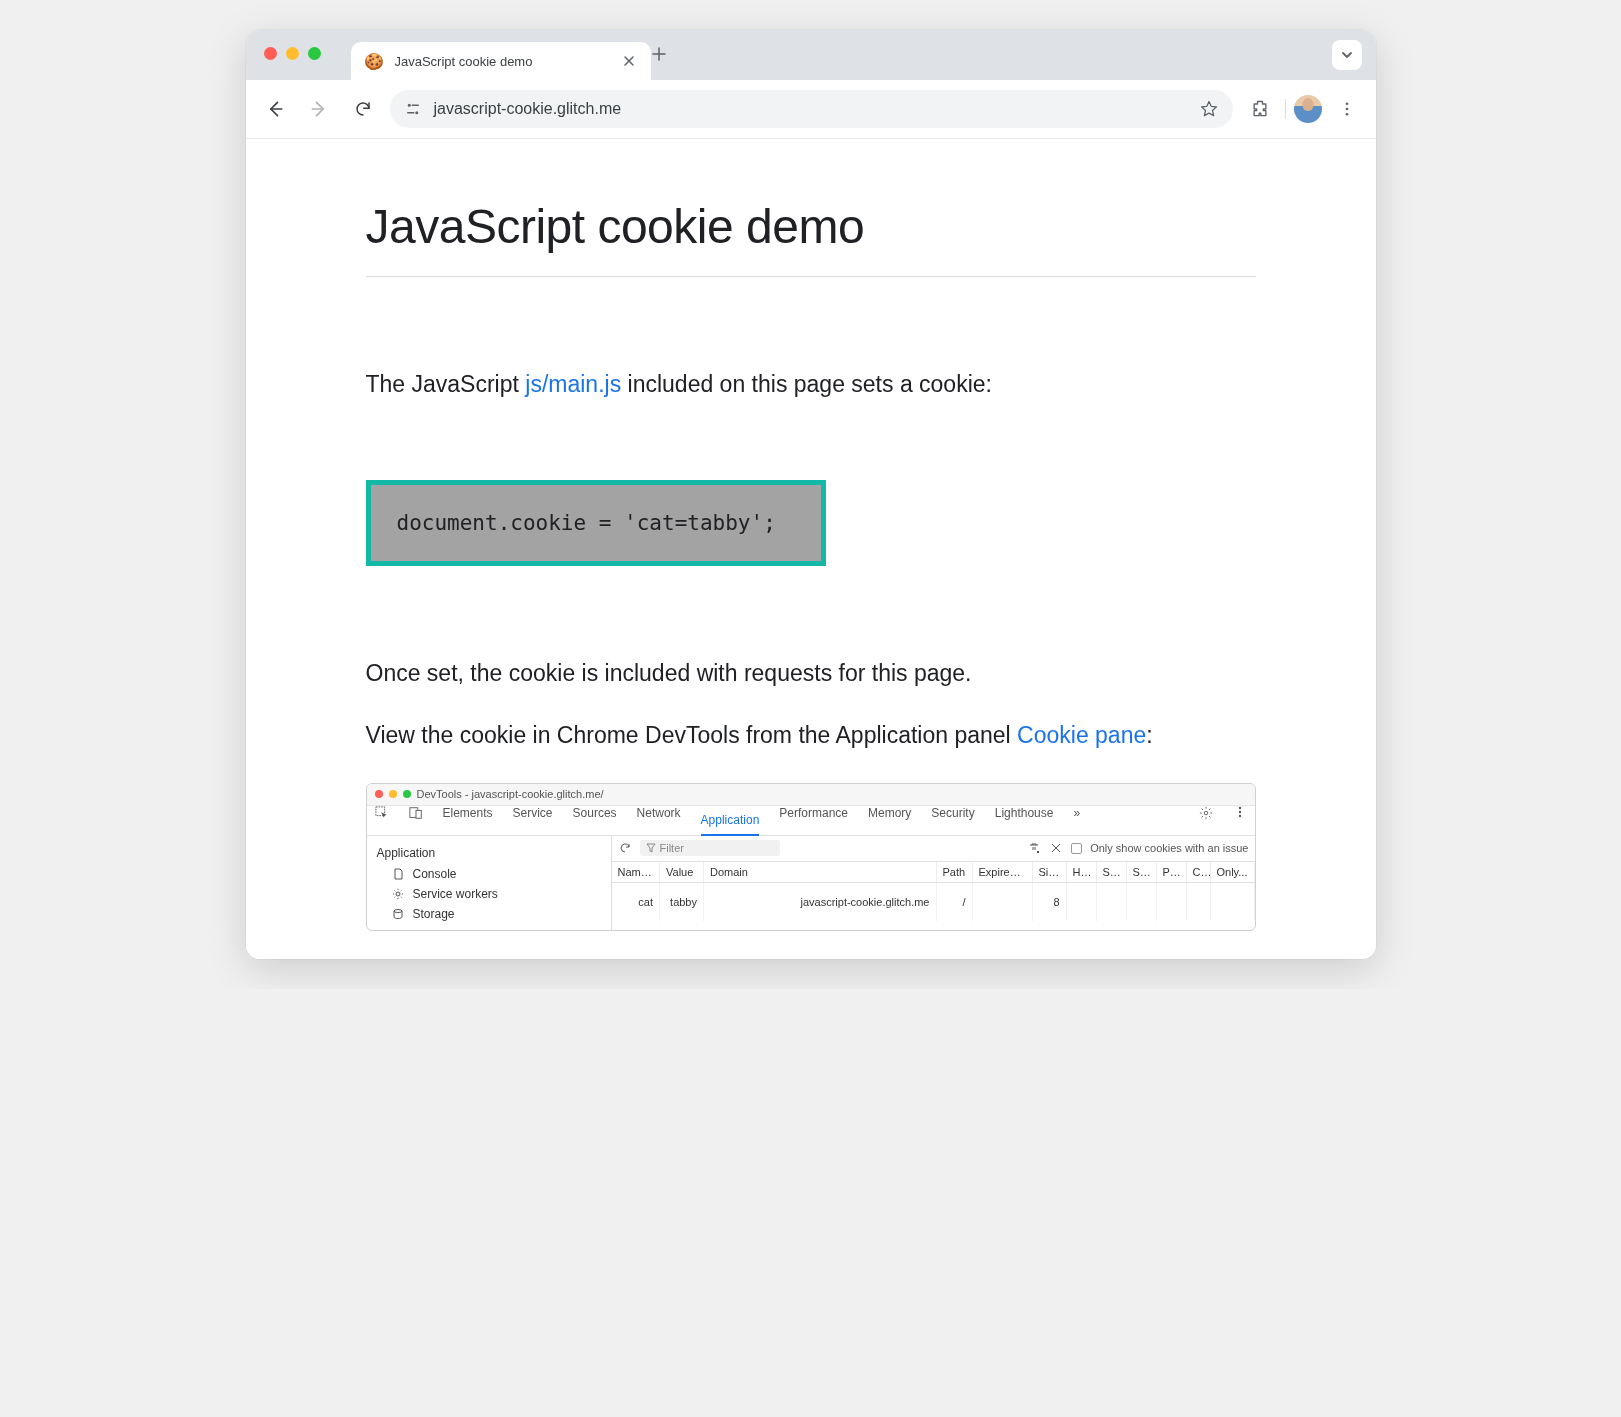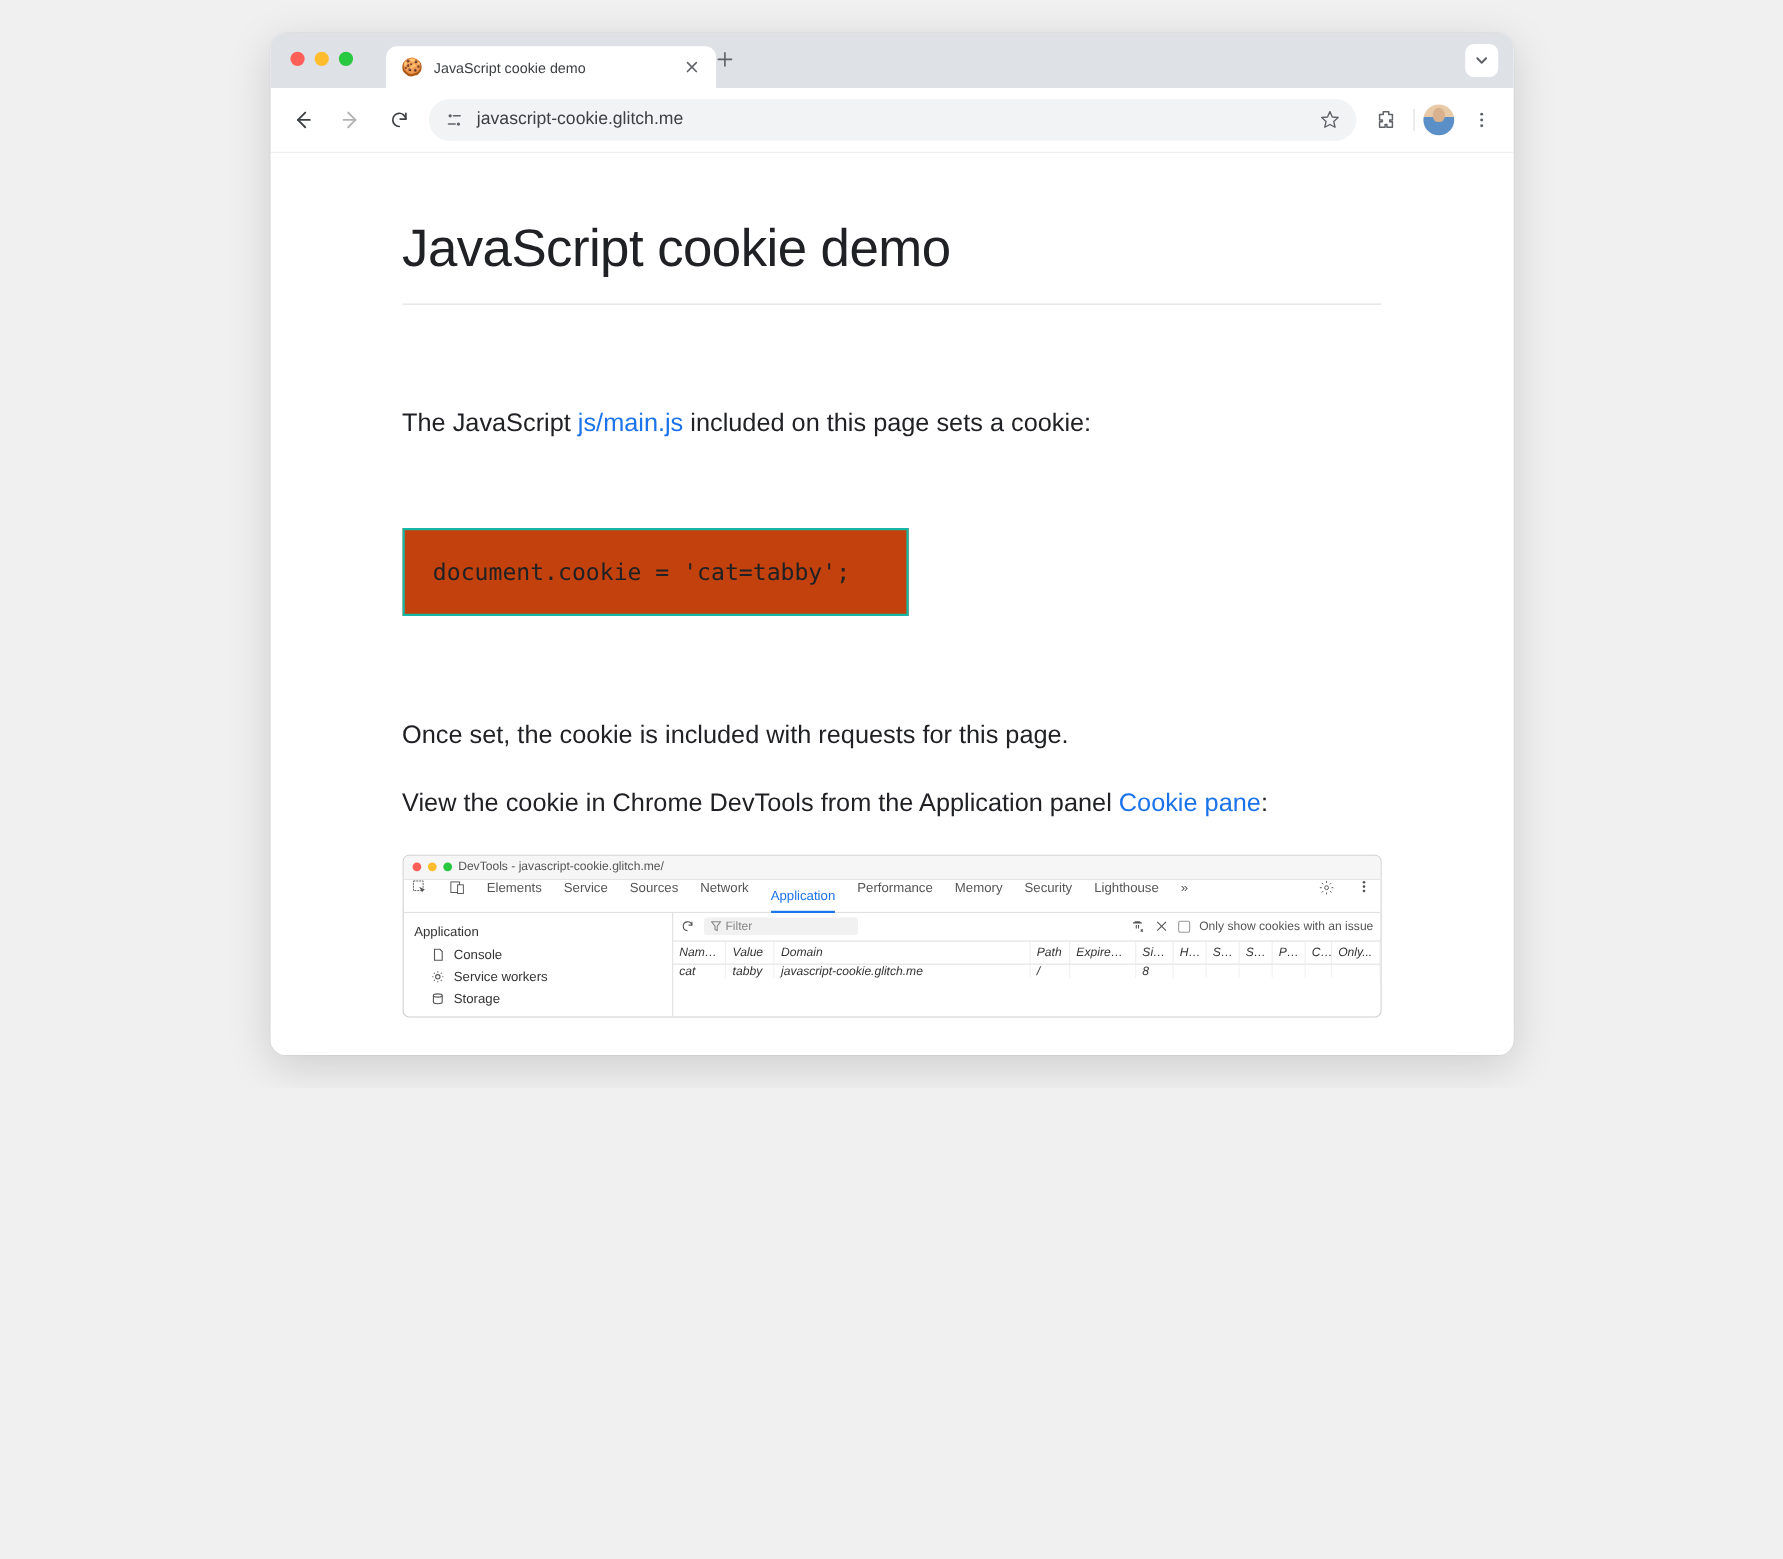--- a/index.html
+++ b/index.html
@@ -178,22 +178,22 @@
       font-size: 23px;
       color: #202124;
       line-height: 1.5;
       margin-bottom: 28px;
     }
     .page a {
       color: #1a73e8;
       text-decoration: none;
     }
     pre.code {
-      background: #c2410c;
-      border: 2px solid #14b8a6;
+      background: #a3a3a3;
+      border: 5px solid #14b8a6;
       padding: 26px 26px;
       margin: 50px 0 90px 0;
       font-family: ui-monospace, "SF Mono", Menlo, Consolas, monospace;
       font-size: 21px;
       color: #202124;
       display: inline-block;
       min-width: 460px;
     }
     
     .devtools {
@@ -282,40 +282,40 @@
       border: 1px solid #999;
       border-radius: 2px;
       display: inline-block;
       vertical-align: middle;
     }
     .dt-table {
       width: 100%;
       border-collapse: collapse;
       font-size: 11px;
       table-layout: fixed;
-      font-style: italic;
     }
     .dt-table th {
       text-align: left;
       font-weight: 400;
       border-bottom: 1px solid #e0e0e0;
       border-right: 1px solid #eee;
       padding: 4px 6px;
       white-space: nowrap;
       overflow: hidden;
       text-overflow: ellipsis;
       color: #333;
     }
     .dt-table td {
-      padding: 0 6px;
+      padding: 13px 6px;
       border-right: 1px solid #f2f2f2;
       white-space: nowrap;
       overflow: hidden;
       text-overflow: ellipsis;
       color: #333;
+      text-align: right;
     }
     .sort-caret { font-size: 8px; margin-left: 2px; }
     .dt-icon { width: 14px; display:inline-flex; justify-content:center; }
     svg { display: block; }
   </style>
 </head>
 <body>
 
 <div class="browser-window">
 

